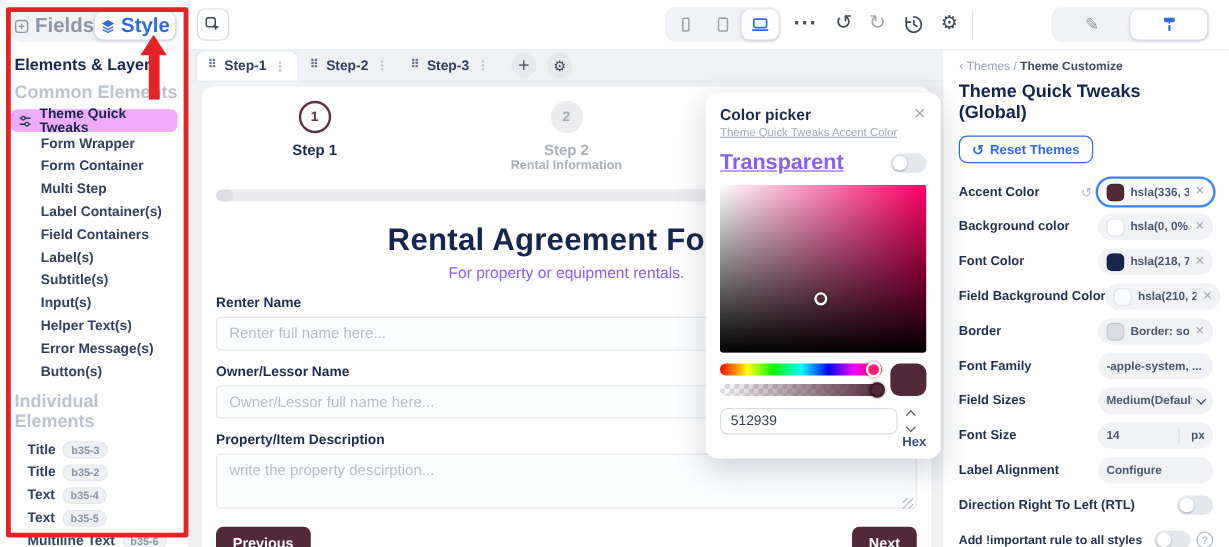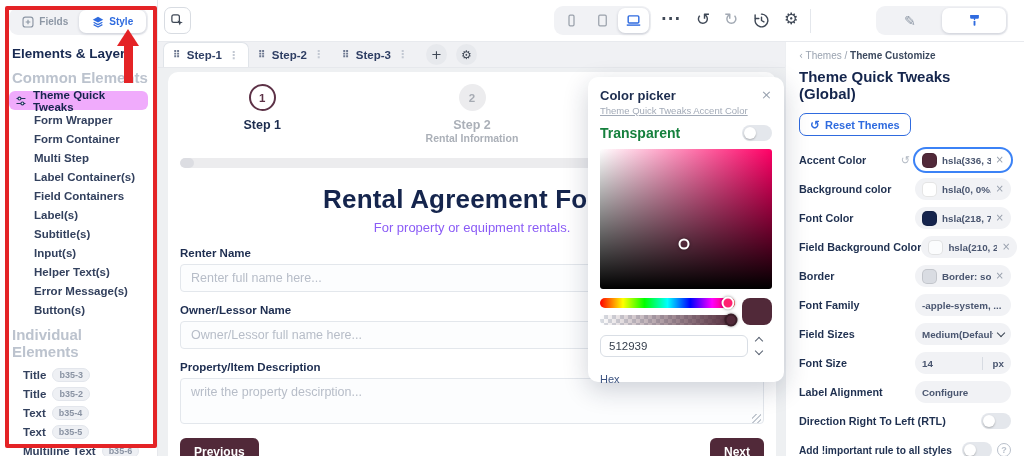--- a/index.html
+++ b/index.html
@@ -6,21 +6,21 @@
   html,body { background:#fff; }
   .app { position:relative; width:1024px; height:456px; overflow:hidden;
          font-family:"Liberation Sans",sans-serif; color:#22304f; background:#fff; }
   .icon { font-family:"DejaVu Sans",sans-serif; line-height:1; }
 
   
   .sidebar { position:absolute; left:0; top:0; width:158px; height:456px;
              background:#fff; border-right:1px solid #e6e8ec; padding:8px 9px 4px; z-index:5; }
   .seg { display:flex; background:#f1f2f5; border-radius:9px; padding:2px; height:27px; }
   .seg-btn { flex:1; display:flex; align-items:center; justify-content:center; gap:4px;
-             font-size:10px; font-weight:700; color:#8d97a5; border-radius:7px; cursor:pointer; }
+             font-size:17px; font-weight:700; color:#8d97a5; border-radius:7px; cursor:pointer; }
   .seg-btn.active { background:#fff; color:#2f6bdf; box-shadow:0 1px 3px rgba(30,40,70,.18); }
   .panel-title { font-size:13.5px; font-weight:800; color:#182a52; margin:11px 0 8px 3px; }
   .sec-label { font-size:15px; font-weight:700; color:#bcc3ce; margin:7px 0 5px 3px; }
   .layer-item { display:flex; align-items:center; gap:6px; height:19px; font-size:11.5px;
                 font-weight:700; color:#33415e; padding-left:25px; border-radius:6px; cursor:pointer; }
   .layer-item.selected { background:#f0abfc; color:#16254d; padding-left:6px; }
   .badge { font-size:9px; font-weight:700; color:#8a93a3; background:#eef0f4;
            border:1px solid #e3e6ec; border-radius:8px; padding:1px 6px; }
 
   
@@ -95,21 +95,21 @@
               font-size:12px; font-weight:800; padding:7px 14px; cursor:pointer; }
 
   
   .popup { position:absolute; left:588px; top:77px; width:196px; height:305px; background:#fff;
            border-radius:10px; box-shadow:0 8px 26px rgba(20,30,60,.20); z-index:40; padding:11px 12px 6px; }
   .cp-head { position:relative; }
   .cp-title { font-size:13px; font-weight:800; color:#1c2c4e; }
   .cp-sub { font-size:9.5px; color:#a3abb8; margin-top:2px;text-decoration:underline; }
   .cp-close { position:absolute; right:0; top:0; color:#9aa3b0; font-size:13px; cursor:pointer; }
   .cp-trans-row { display:flex; align-items:center; justify-content:space-between; margin-top:9px; }
-  .cp-trans { font-size:14px; font-weight:800; color:#15803d; }
+  .cp-trans { font-size:18px; font-weight:800; color:#8b5cf6;text-decoration:underline; }
   .toggle { width:30px; height:16px; background:#e4e7ec; border-radius:8px; position:relative; cursor:pointer; }
   .toggle .knob { position:absolute; left:2px; top:2px; width:12px; height:12px; border-radius:50%;
                   background:#fff; box-shadow:0 1px 2px rgba(0,0,0,.25); }
   .cp-grad { position:relative; margin-top:8px; width:172px; height:140px; border-radius:3px;
              background:linear-gradient(to top,#000,rgba(0,0,0,0)),linear-gradient(to right,#fff,hsl(336,100%,50%)); }
   .cp-grad-handle { position:absolute; left:49%; top:68%; width:11px; height:11px; border:2px solid #fff;
                     border-radius:50%; transform:translate(-50%,-50%); box-shadow:0 0 3px rgba(0,0,0,.5); }
   .cp-sliders { display:flex; gap:7px; margin-top:9px; }
   .cp-slcol { width:135px; }
   .cp-hue { position:relative; height:10px; border-radius:5px;
@@ -122,21 +122,21 @@
   .sl-handle { position:absolute; top:50%; transform:translate(-50%,-50%); width:13px; height:13px;
                border-radius:50%; border:2.5px solid #fff; box-shadow:0 0 3px rgba(0,0,0,.45); }
   .cp-swatch { width:30px; height:27px; border-radius:8px; }
   .cp-hex-row { display:flex; align-items:center; margin-top:10px; gap:8px; }
   .cp-hex-input { width:148px; height:22px; border:1px solid #d9dee5; border-radius:6px;
                   font-family:"Liberation Sans",sans-serif; font-size:11.5px; color:#37404e; padding:0 8px; outline:none; }
   .stepper { display:flex; flex-direction:column; gap:4px; cursor:pointer; }
   .chev { width:6px; height:6px; border-right:1.8px solid #5a6372; border-bottom:1.8px solid #5a6372; }
   .chev.up { transform:rotate(-135deg); }
   .chev.down { transform:rotate(45deg); }
-  .cp-fmt { text-align:left; font-size:11px; font-weight:400; color:#3b5280; margin-top:16px; }
+  .cp-fmt { text-align:right; font-size:11px; font-weight:700; color:#3b5280; margin-top:1px; }
 
   
   .rightpanel { position:absolute; left:785px; top:42px; width:239px; height:414px; background:#fff;
                 border-left:1px solid #edeff2; padding:8px 13px 0; }
   .crumb { font-size:10px; color:#9aa3b0; }
   .crumb .cur { color:#3d4a5f; font-weight:700; }
   .rp-title { font-size:15px; font-weight:800; color:#14254c; margin-top:7px; }
   .reset-btn { display:inline-flex; align-items:center; gap:5px; margin-top:11px; height:23px;
                border:1.5px solid #2f6bdf; border-radius:7px; background:#fff; color:#2f6bdf;
                font-family:"Liberation Sans",sans-serif; font-size:11px; font-weight:800; padding:0 10px; cursor:pointer; }

